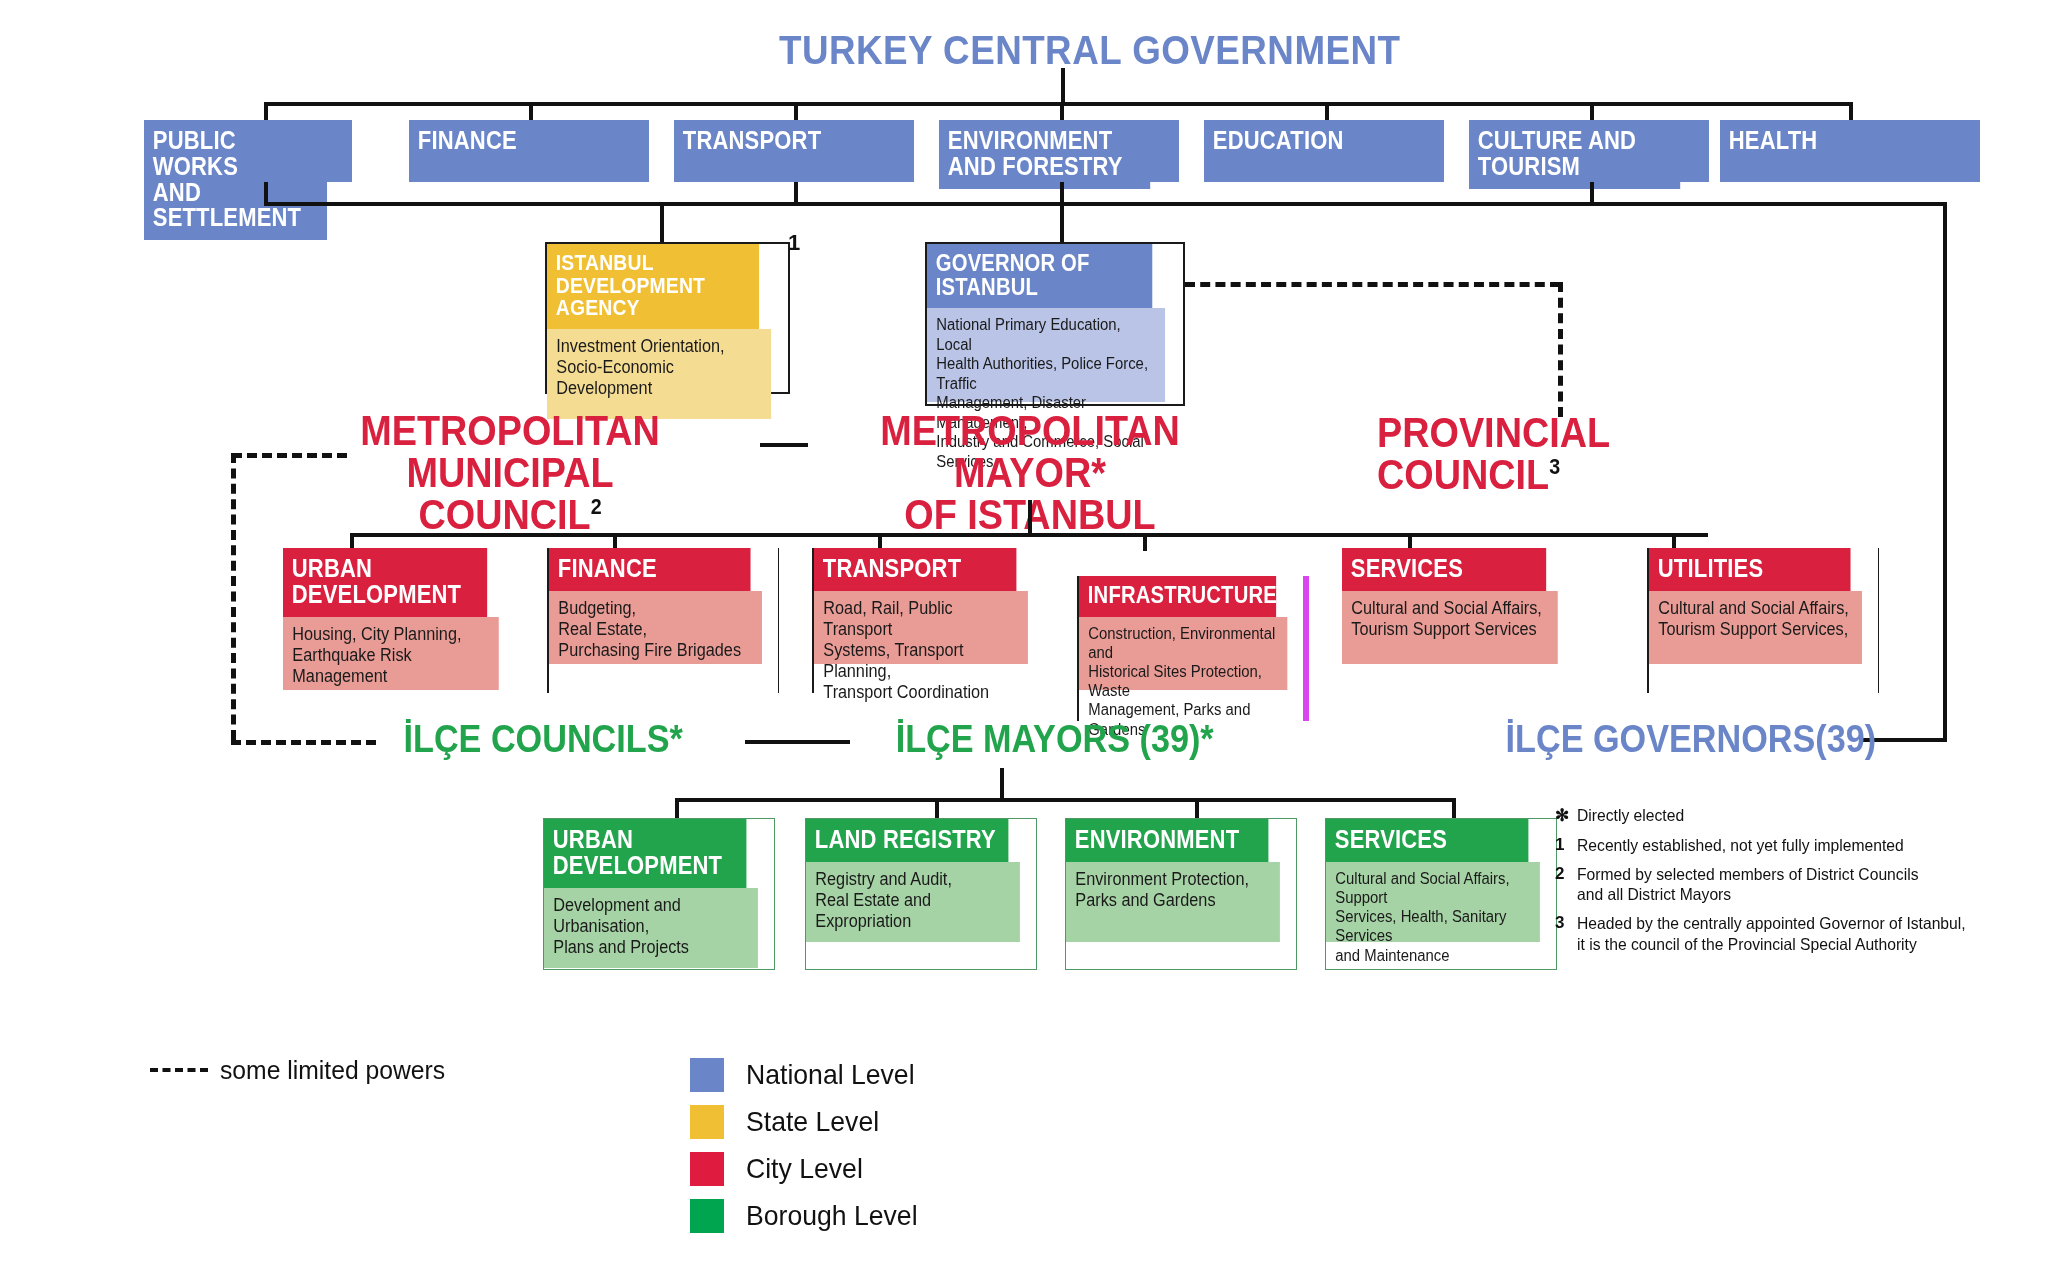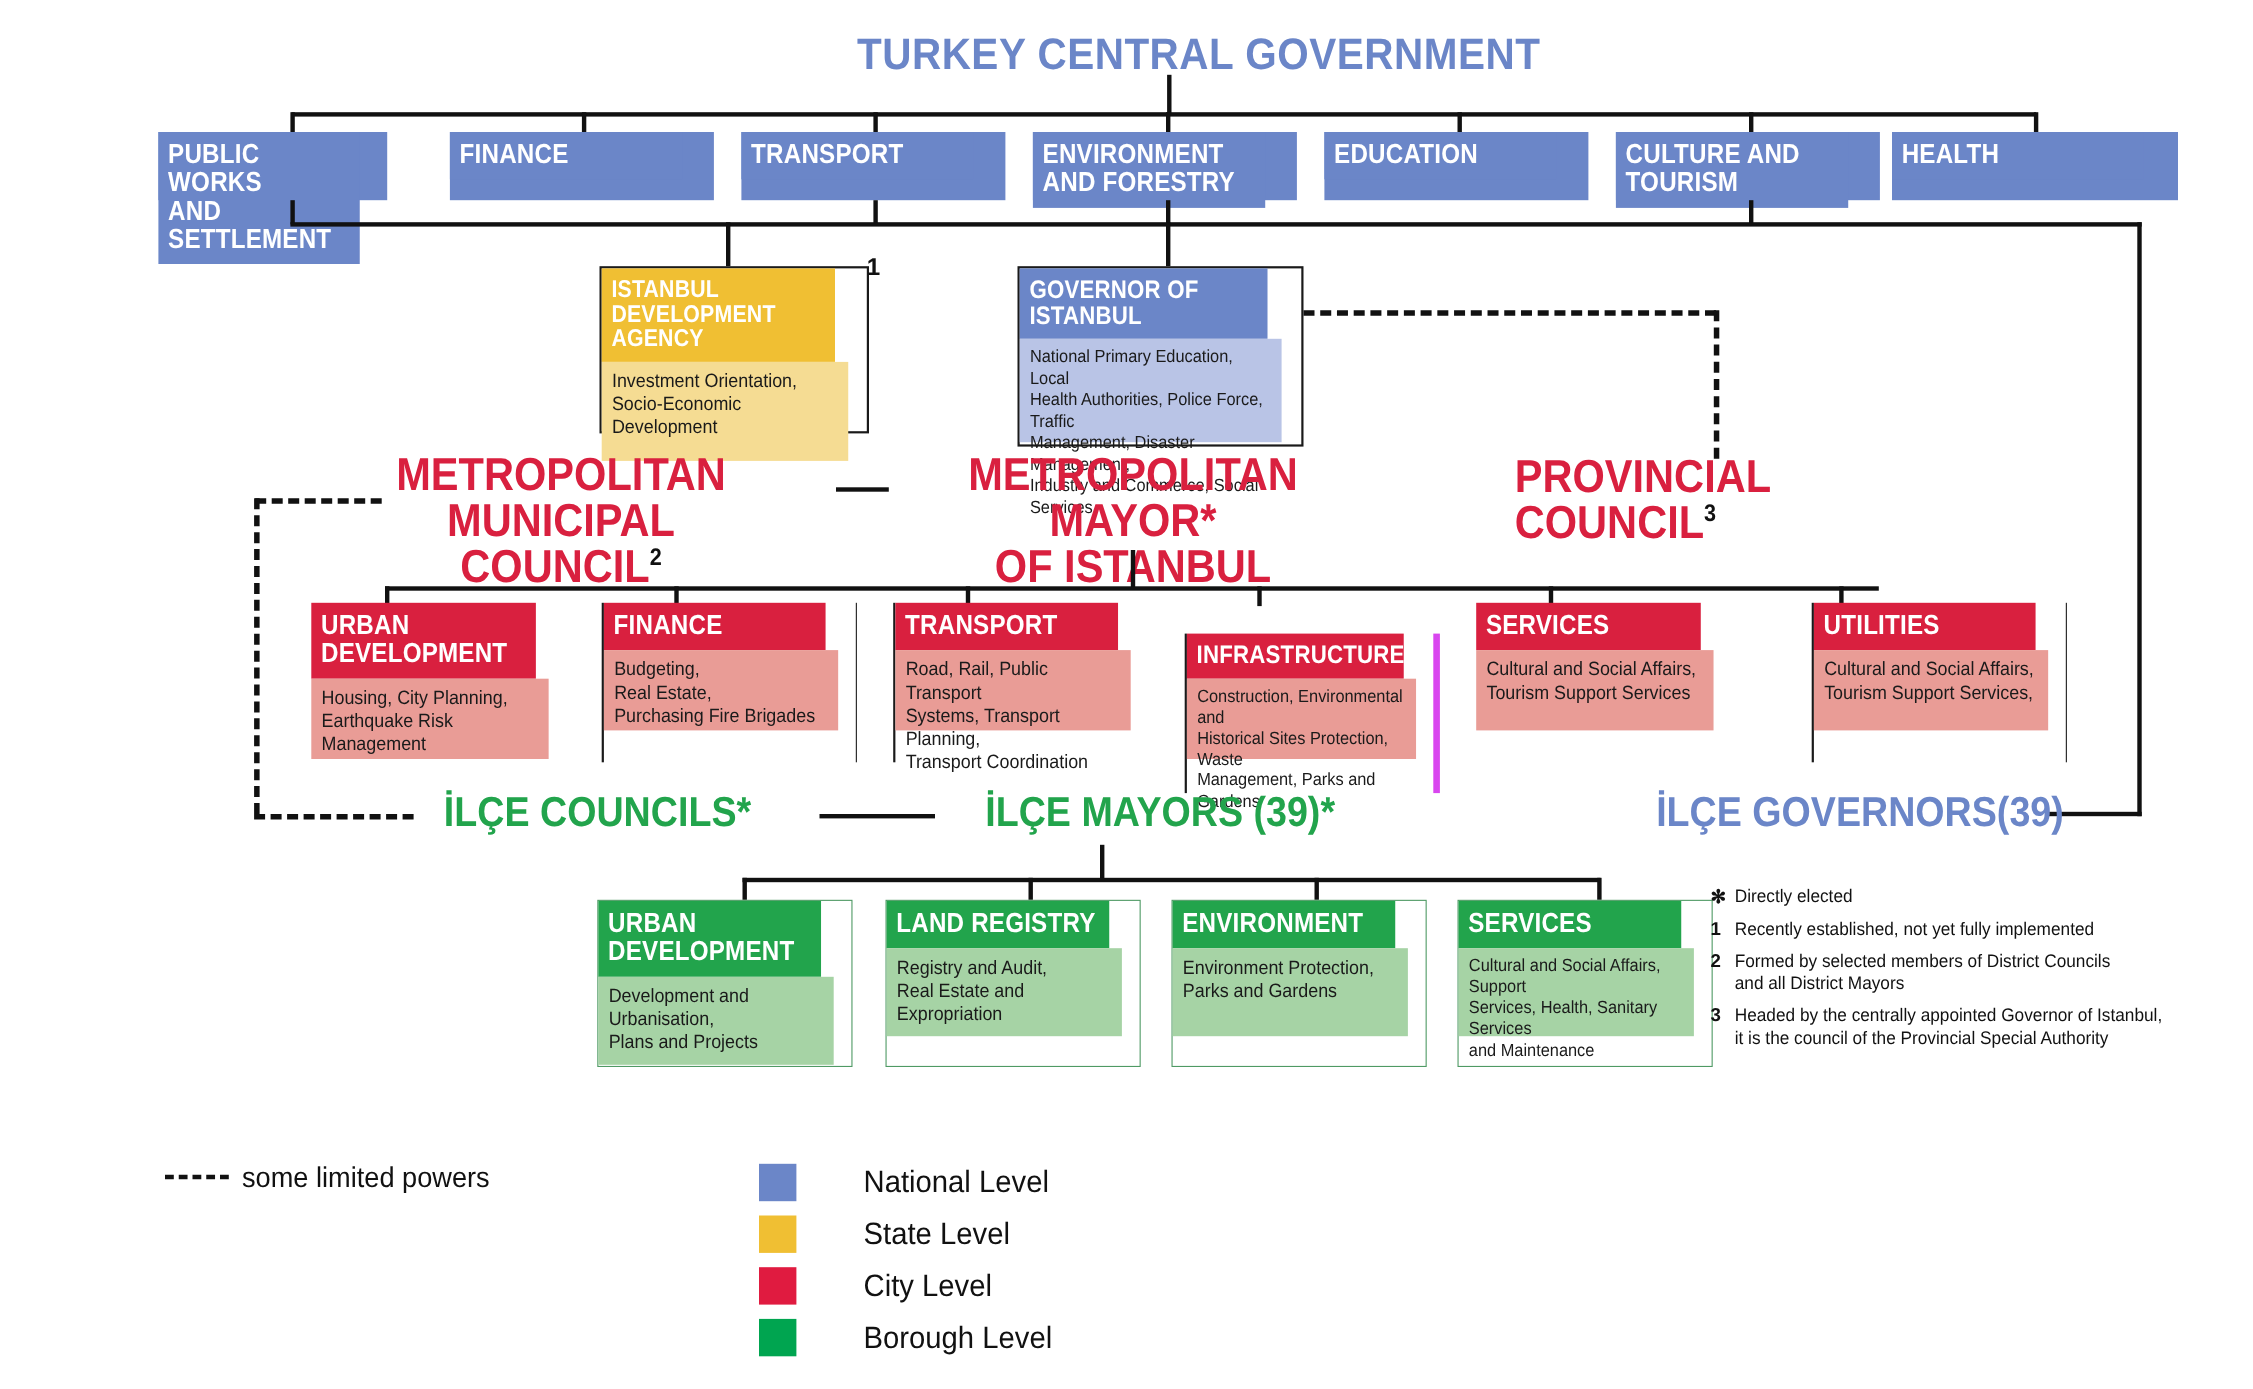--- a/index.html
+++ b/index.html
@@ -110,21 +110,21 @@
   .lgl { display: flex; align-items: flex-start; margin-bottom: 22px; }
   .lgl .sym { width: 70px; flex: 0 0 70px; padding-top: 13px; }
   .sym-solid { height: 4px; background: #111; width: 58px; }
   .sym-dashed { height: 0; border-top: 4px dashed #111; width: 58px; }
   .lgl .lb {
     font-size: 26px; line-height: 1.22; color: #111; white-space: pre-line;
     font-family: "Liberation Sans Narrow", "Liberation Sans", sans-serif;
     transform: scaleX(.95); transform-origin: left top;
   }
   #legend-colors { position: absolute; left: 690px; top: 1058px; }
-  .lgc { display: flex; align-items: center; margin-bottom: 13px; gap: 39px; }
+  .lgc { display: flex; align-items: center; margin-bottom: 13px; }
   .lgc .sw { width: 34px; height: 34px; flex: 0 0 34px; margin-right: 22px; }
   .lgc .lb {
     font-size: 28px; color: #111;
     font-family: "Liberation Sans Narrow", "Liberation Sans", sans-serif;
     transform: scaleX(.95); transform-origin: left center;
   }
 </style>
 </head>
 <body>
 

